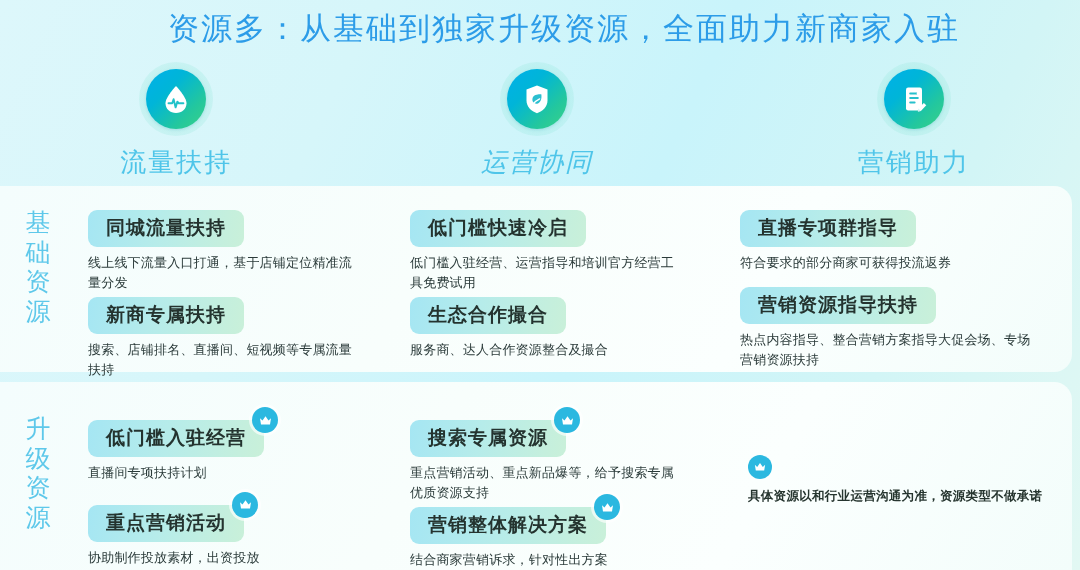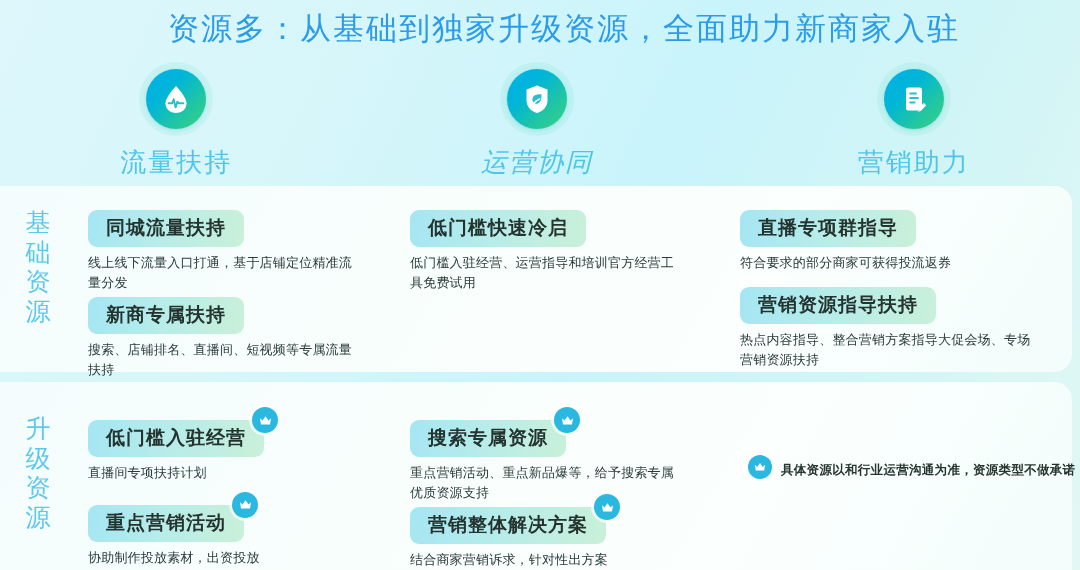--- a/index.html
+++ b/index.html
@@ -132,21 +132,21 @@
     background: #2bb8e0;
     display: flex; align-items: center; justify-content: center;
     box-shadow: 0 0 0 3px rgba(255,255,255,0.65);
   }
   .crown svg { display: block; }
 
   
   .footnote {
     position: absolute;
     left: 748px; top: 455px;
-    display: flex; align-items: flex-end; gap: 9px;
+    display: flex; align-items: flex-start; gap: 9px; flex-direction: column;
   }
   .footnote .crown-badge {
     width: 24px; height: 24px; border-radius: 50%;
     background: #2bb8e0;
     display: flex; align-items: center; justify-content: center;
     flex: 0 0 auto;
   }
   .footnote-text {
     font-size: 12.5px;
     font-weight: bold;
@@ -239,20 +239,26 @@
       </div>
     </div>
 
     <div class="col k2">
       <div class="item">
         <div class="item-wrap">
           <div class="pill">低门槛快速冷启</div>
         </div>
         <div class="desc w2">低门槛入驻经营、运营指导和培训官方经营工具免费试用</div>
       </div>
+      <div class="item gap-sm">
+        <div class="item-wrap">
+          <div class="pill">生态合作撮合</div>
+        </div>
+        <div class="desc w2">服务商、达人合作资源整合及撮合</div>
+      </div>
     </div>
 
     <div class="col k3">
       <div class="item">
         <div class="item-wrap">
           <div class="pill">直播专项群指导</div>
         </div>
         <div class="desc w3">符合要求的部分商家可获得投流返券</div>
       </div>
       <div class="item gap-md">

